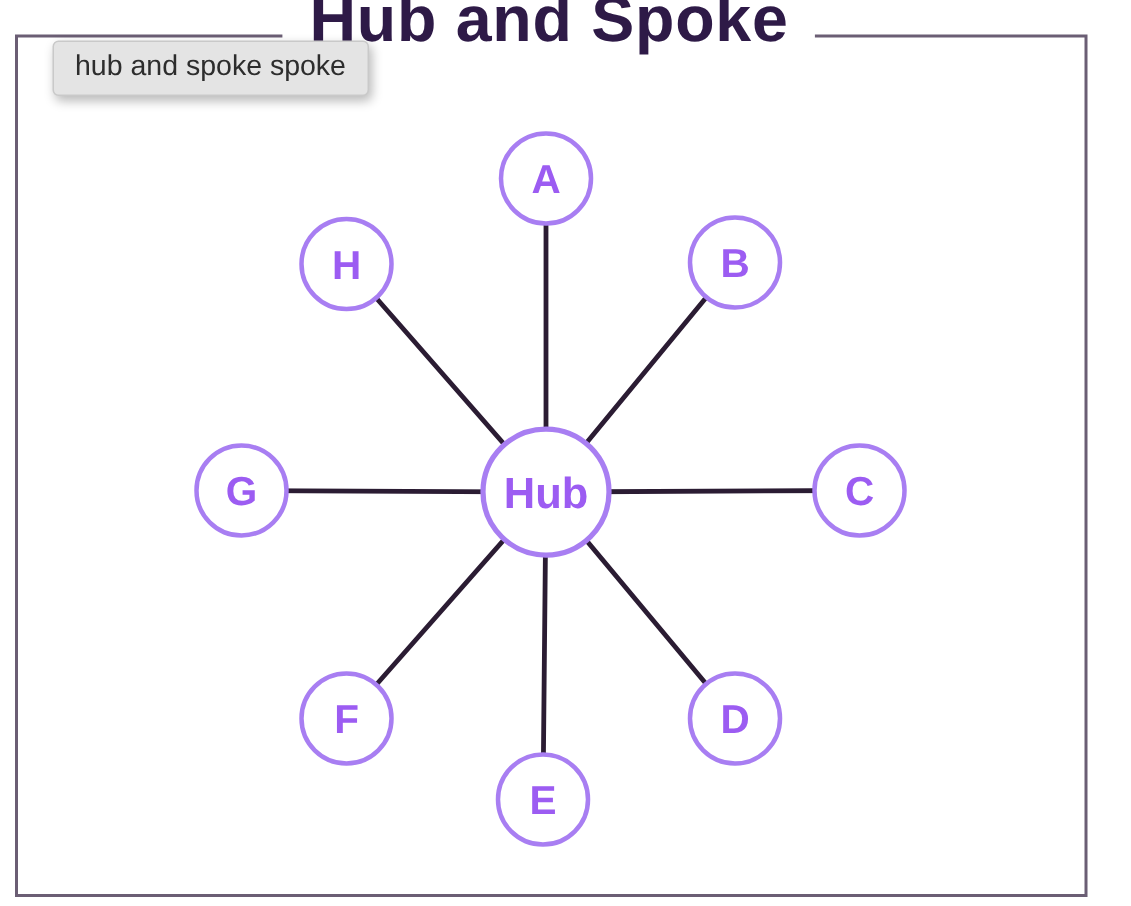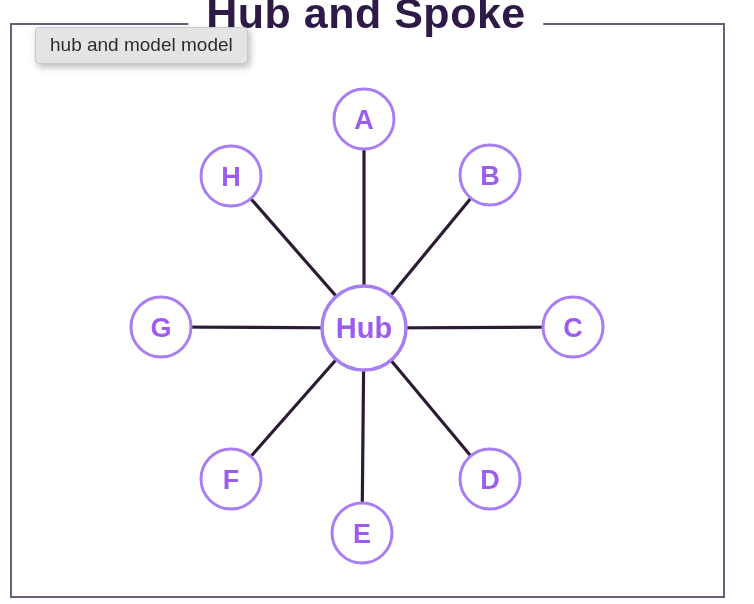--- a/index.html
+++ b/index.html
@@ -137,14 +137,14 @@
   </g>
   <g>
     <circle class="node-circle" cx="231" cy="176" r="30"></circle>
     <text class="node-label" x="231" y="176" dy="0.36em">H</text>
   </g>
 </svg>
 
 <h1 class="title">Hub and Spoke</h1>
 
 <div class="tooltip">
-  <span>hub and model model</span>
+  <span>hub and spoke spoke</span>
 </div>
 
 </body></html>

